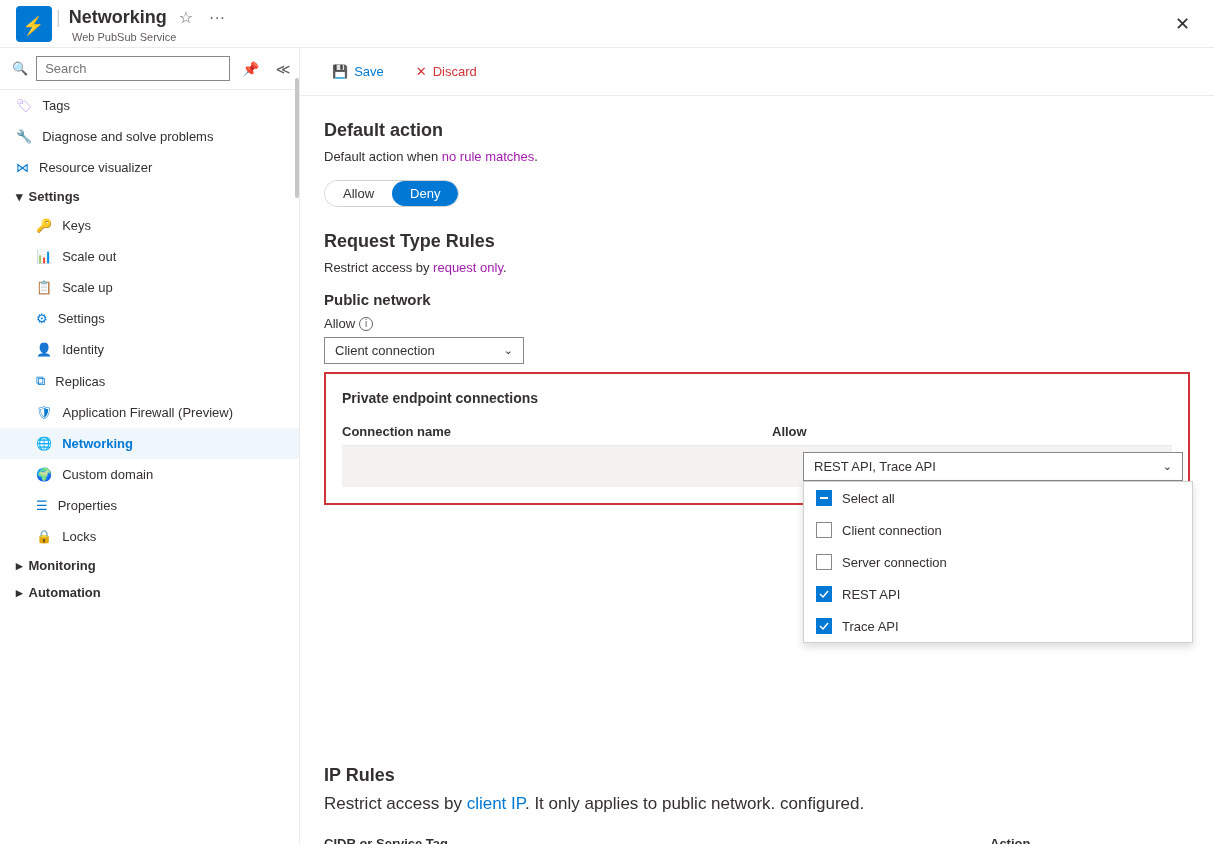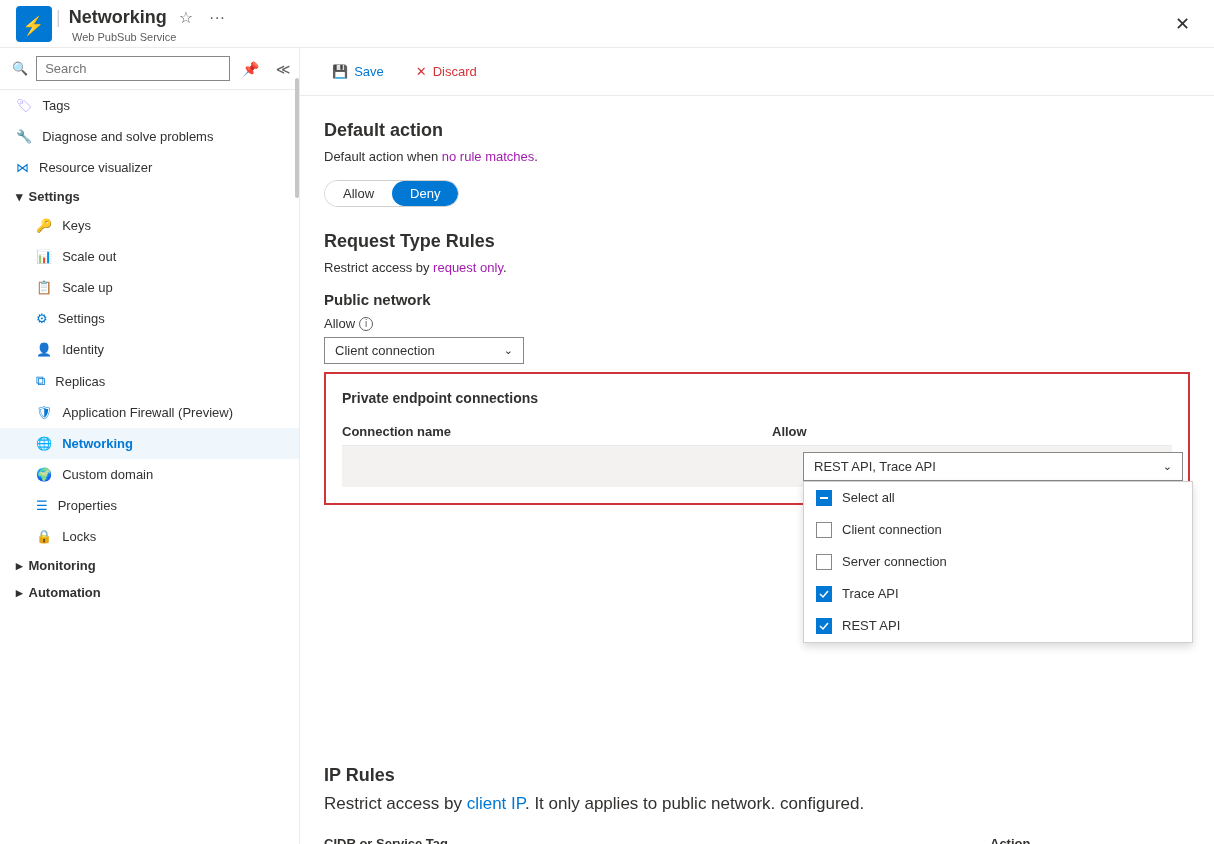--- a/index.html
+++ b/index.html
@@ -55,21 +55,21 @@
     .table-header .col-name { flex: 1; }
     .table-header .col-allow { width: 400px; }
     .table-row-data { display: flex; align-items: center; padding: 6px 0; background: #f3f2f1; position: relative; }
     .table-row-data .col-name { flex: 1; }
     .table-row-data .col-allow { width: 369px; position: relative; }
 
     .dropdown-selected { display: flex; align-items: center; justify-content: space-between; border: 1px solid #8a8886; padding: 6px 10px; font-size: 13px; cursor: pointer; background: #fff; width: 380px; }
 
     
     .dropdown-menu { position: absolute; top: 100%; left: 0; width: 390px; background: #fff; border: 1px solid #d2d0ce; box-shadow: 0 4px 8px rgba(0,0,0,0.14); z-index: 100; }
-    .dropdown-menu-item { display: flex; align-items: flex-start; gap: 10px; padding: 8px 12px; cursor: pointer; font-size: 13px; }
+    .dropdown-menu-item { display: flex; align-items: center; gap: 10px; padding: 8px 12px; cursor: pointer; font-size: 13px; }
     .checkbox { width: 16px; height: 16px; border: 1px solid #8a8886; display: flex; align-items: center; justify-content: center; flex-shrink: 0; }
     .checkbox.checked { background: #0078d4; border-color: #0078d4; }
     .checkbox.indeterminate { background: #0078d4; border-color: #0078d4; }
     .checkbox svg { width: 10px; height: 10px; }
 
     
     .ip-section { margin-top: 8px; }
     .ip-title { font-size: 18px; font-weight: 600; margin-bottom: 8px; }
     .ip-desc { font-size: 17px; color: #323130; margin-bottom: 16px; }
     .ip-desc a { color: #0078d4; text-decoration: none; }
@@ -268,29 +268,29 @@
               <div class="dropdown-menu-item">
                 <div class="checkbox" style="border:1px solid #8a8886;background:#fff;"></div>
                 <span>Server connection</span>
               </div>
               <div class="dropdown-menu-item">
                 <div class="checkbox checked">
                   <svg viewBox="0 0 10 10" fill="white">
                       <polyline points="1,5 4,8 9,2" stroke="white" stroke-width="1.5" fill="none"></polyline>
                     </svg>
                 </div>
-                <span>Trace API</span>
+                <span>REST API</span>
               </div>
               <div class="dropdown-menu-item">
                 <div class="checkbox checked">
                   <svg viewBox="0 0 10 10" fill="white">
                       <polyline points="1,5 4,8 9,2" stroke="white" stroke-width="1.5" fill="none"></polyline>
                     </svg>
                 </div>
-                <span>REST API</span>
+                <span>Trace API</span>
               </div>
             </div>
           </div>
         </div>
       </div>
 
       <div class="ip-section" style="margin-top:260px;">
         <div class="ip-title">IP Rules</div>
         <div class="ip-desc">
           <span>Restrict access by </span><a href="#">client IP</a><span>. It only applies to public network.</span>

